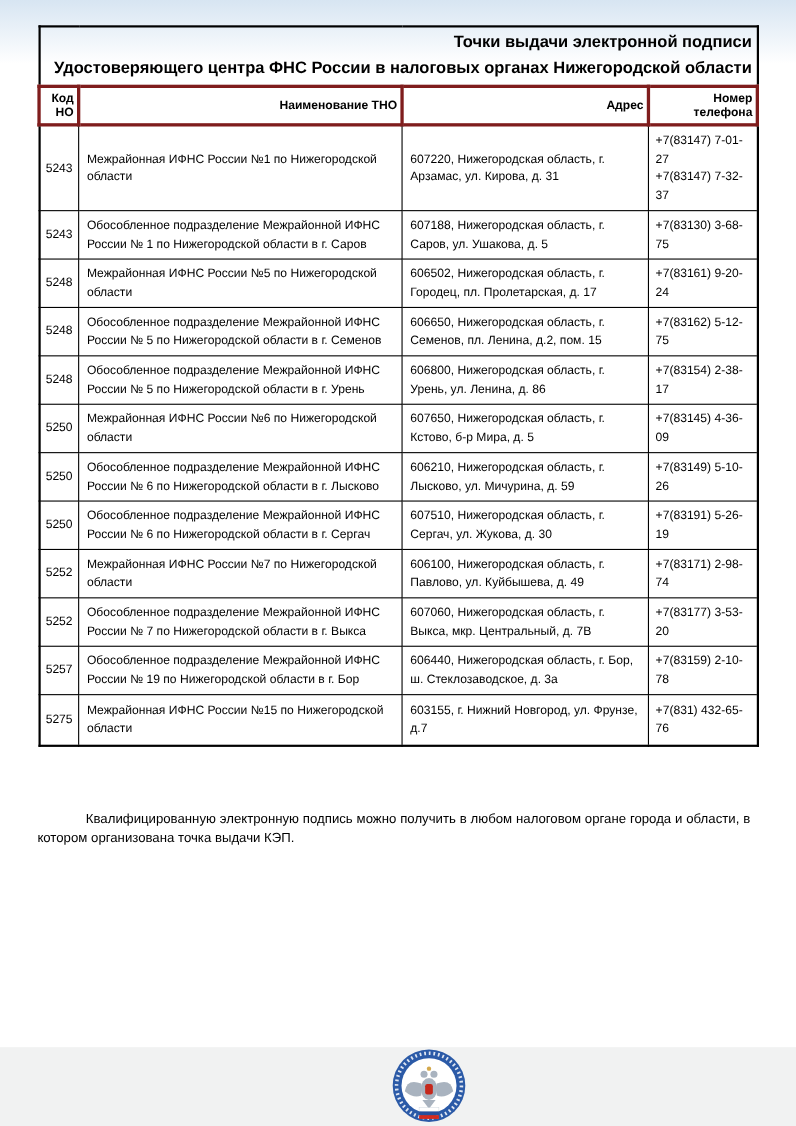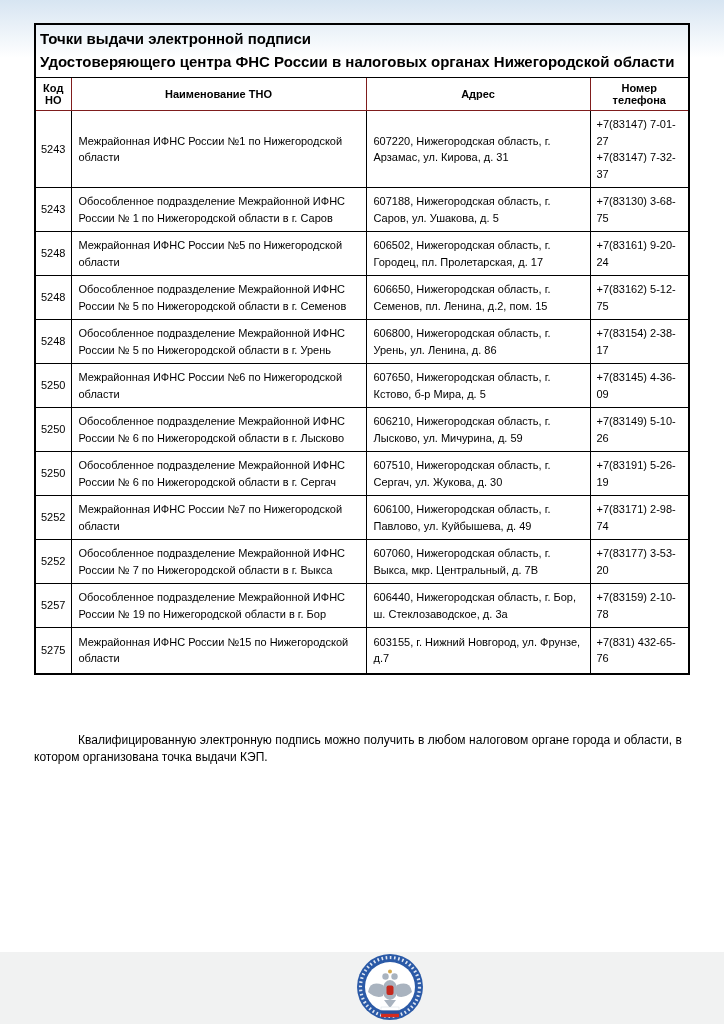--- a/index.html
+++ b/index.html
@@ -21,32 +21,32 @@
     padding: 23px 34px 0 34px;
   }
   table.points-table {
     width: 100%;
     border-collapse: collapse;
     border: 2px solid #000;
     table-layout: fixed;
   }
   .title-cell {
     border: 1px solid #000;
-    text-align: left;
+    text-align: right;
     font-weight: bold;
     font-size: 15px;
     line-height: 1.5;
     padding: 3px 4px 4px 4px;
     color: #000;
   }
   th.col-h {
-    border: 1px solid #7f1d1d;
+    border: 3px solid #7f1d1d;
     font-size: 11px;
     font-weight: bold;
-    text-align: center;
+    text-align: right;
     vertical-align: middle;
     padding: 4px 3px;
     height: 33px;
     color: #000;
   }
   td.cell {
     border: 1px solid #000;
     font-size: 11px;
     line-height: 1.5;
     vertical-align: middle;

